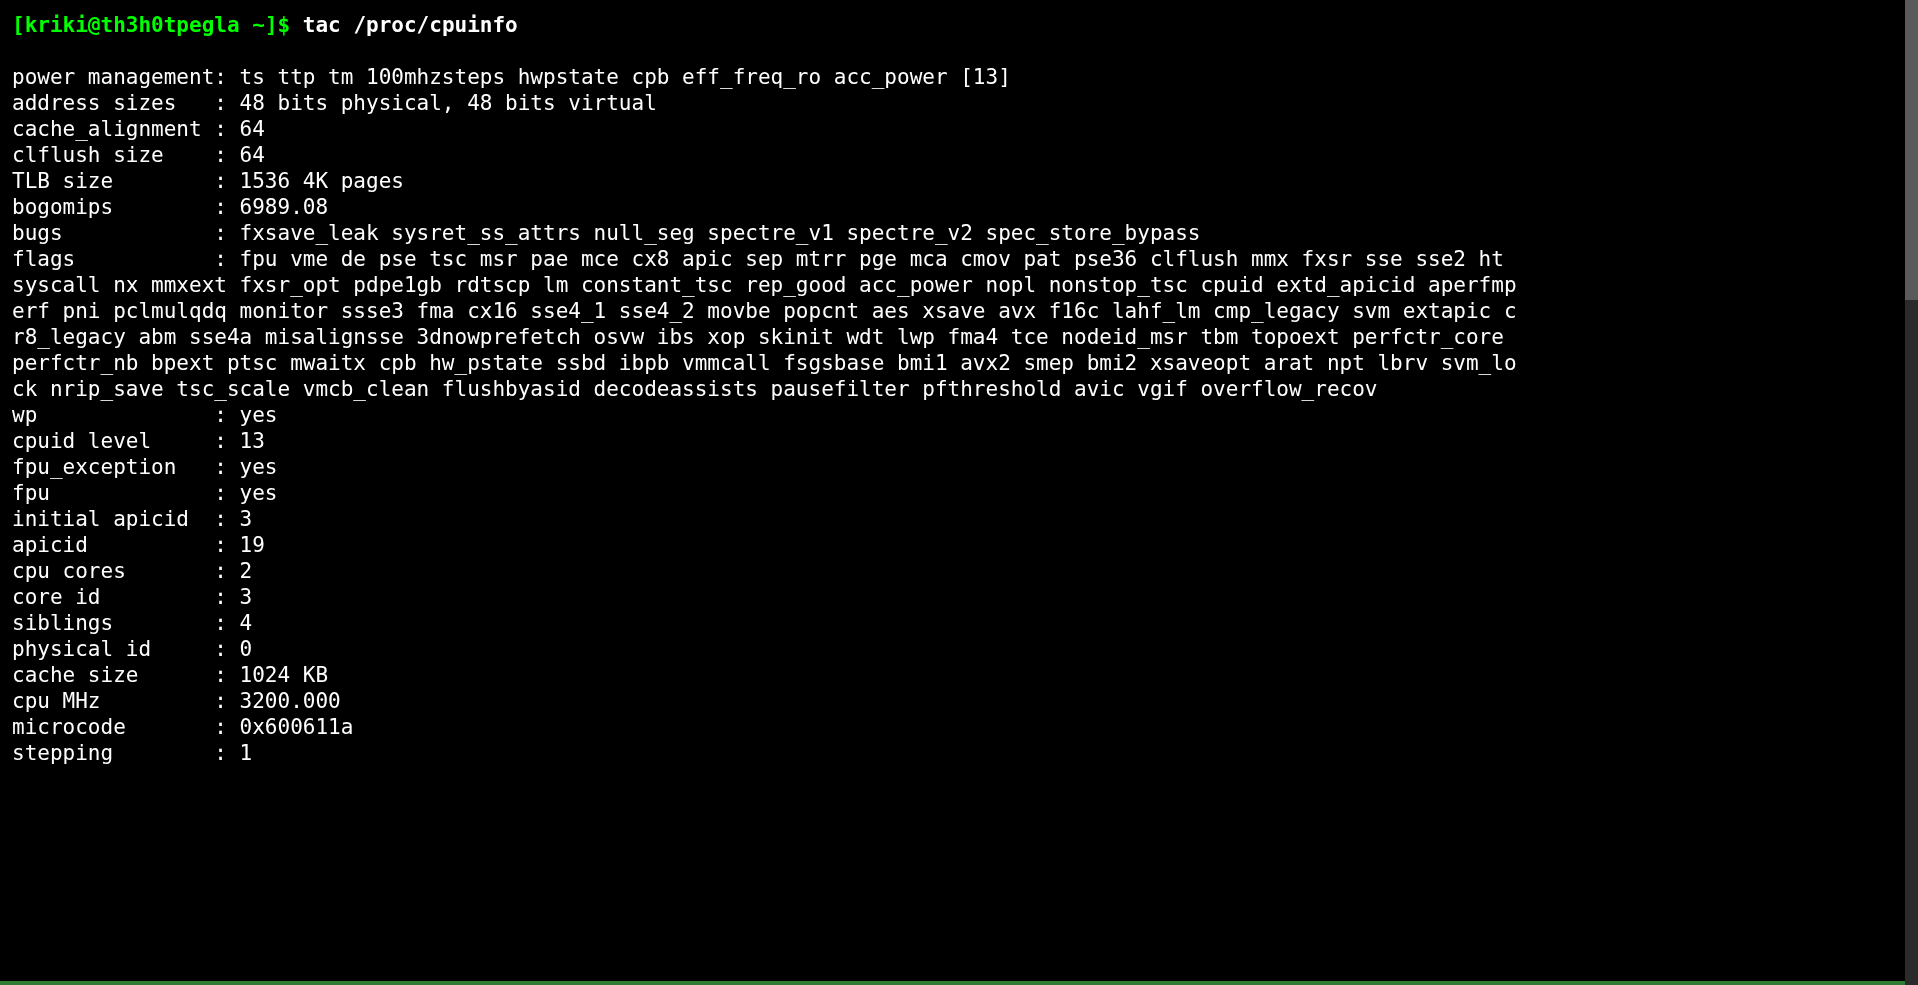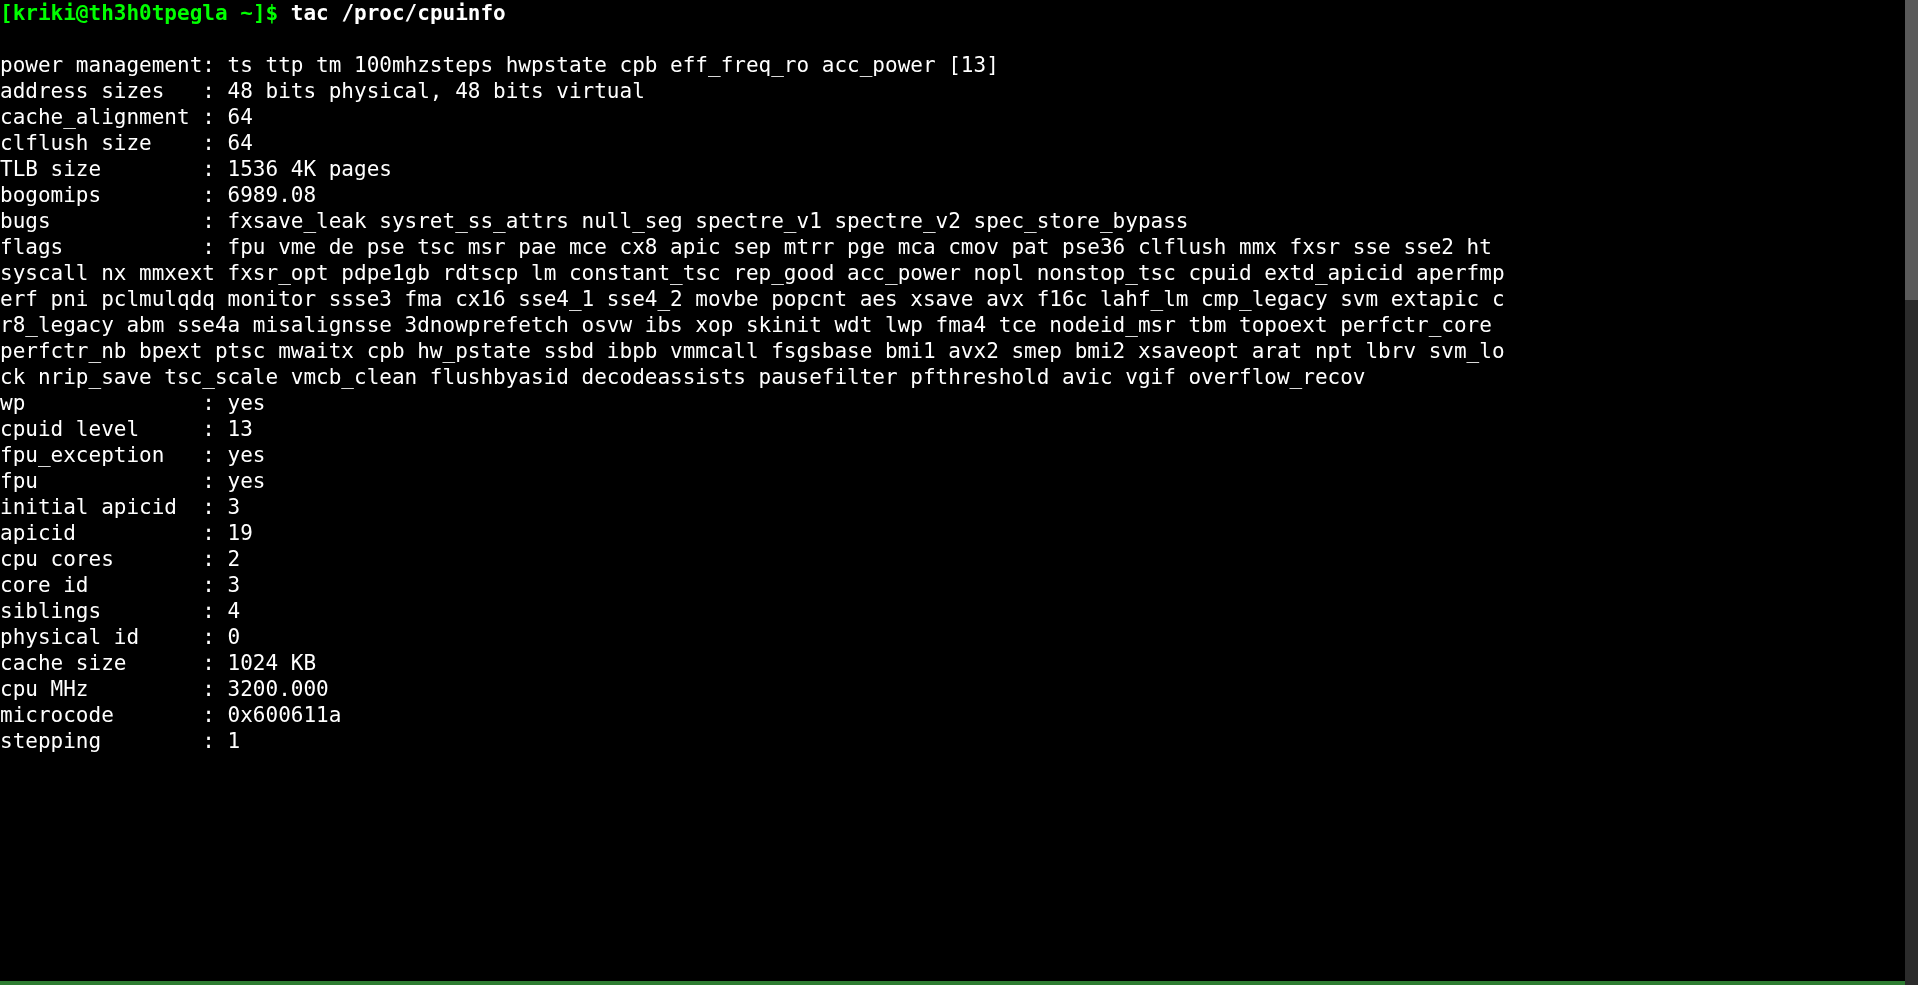--- a/index.html
+++ b/index.html
@@ -8,21 +8,21 @@
     background: #000000;
     color: #ffffff;
     font-family: "DejaVu Sans Mono", "Liberation Mono", "Consolas", monospace;
     font-size: 21px;
     line-height: 26px;
     width: 1918px;
     height: 985px;
     overflow: hidden;
   }
   .terminal {
-    padding: 0;
+    padding: 12px;
     white-space: pre-wrap;
     word-break: break-all;
     width: 1516px;
   }
   .prompt-open  { color: #00ff00; font-weight: bold; }
   .prompt-user  { color: #00ff00; font-weight: bold; }
   .prompt-close { color: #00ff00; font-weight: bold; }
   .prompt-cmd   { color: #ffffff; font-weight: bold; }
   .scrollbar {
     position: absolute;

